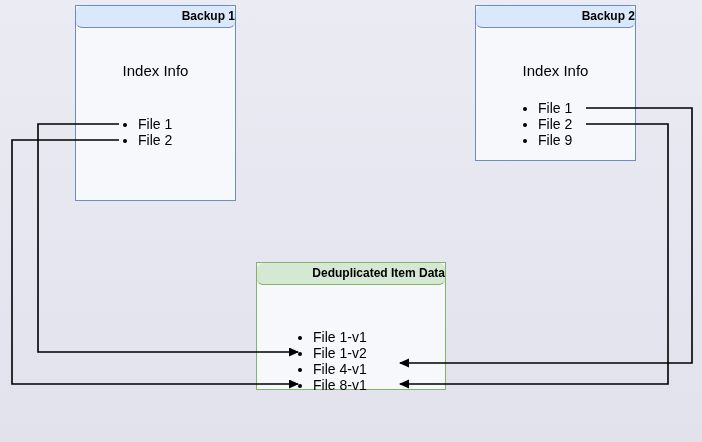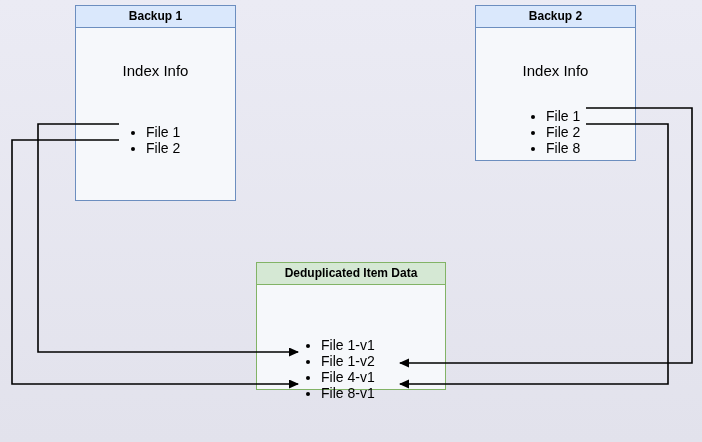--- a/index.html
+++ b/index.html
@@ -18,38 +18,39 @@
     position: absolute;
     border: 1px solid;
     box-sizing: border-box;
     background: #f6f8fb;
   }
   .box.blue   { border-color: #6c8ebf; }
   .box.green  { border-color: #82b366; }
   .box-header {
     height: 21px;
     line-height: 21px;
-    text-align: center;
+    text-align: right;
     font-size: 12px;
     font-weight: bold;
     border-bottom: 1px solid;
+    border-radius: 6px;
   }
   .blue  .box-header { background: #dae8fc; border-color: #6c8ebf; }
   .green .box-header { background: #d5e8d4; border-color: #82b366; }
   .box-body { position: relative; width: 100%; height: calc(100% - 22px); border-radius: 26px; }
   .subtitle {
     position: absolute;
     top: 34px;
     width: 100%;
     text-align: center;
     font-size: 15px;
   }
   ul.file-list {
     position: absolute;
-    margin: 8px;
+    margin: 0;
     padding-left: 62px;
     font-size: 14px;
     line-height: 16px;
     list-style: disc;
   }
   #backup1 ul.file-list { top: 88px; }
   #backup2 ul.file-list { top: 72px; }
   #dedup   ul.file-list { top: 44px; padding-left: 56px; }
   svg.arrows {
     position: absolute;
@@ -79,21 +80,21 @@
     </div>
   </div>
 
   <div class="box blue" id="backup2" style="left:475px; top:5px; width:161px; height:156px;">
     <div class="box-header">Backup 2</div>
     <div class="box-body">
       <div class="subtitle">Index Info</div>
       <ul class="file-list">
           <li>File 1</li>
           <li>File 2</li>
-          <li>File 8</li>
+          <li>File 9</li>
         </ul>
     </div>
   </div>
 
   <div class="box green" id="dedup" style="left:256px; top:262px; width:190px; height:128px;">
     <div class="box-header">Deduplicated Item Data</div>
     <div class="box-body">
       <ul class="file-list">
           <li>File 1-v1</li>
           <li>File 1-v2</li>

